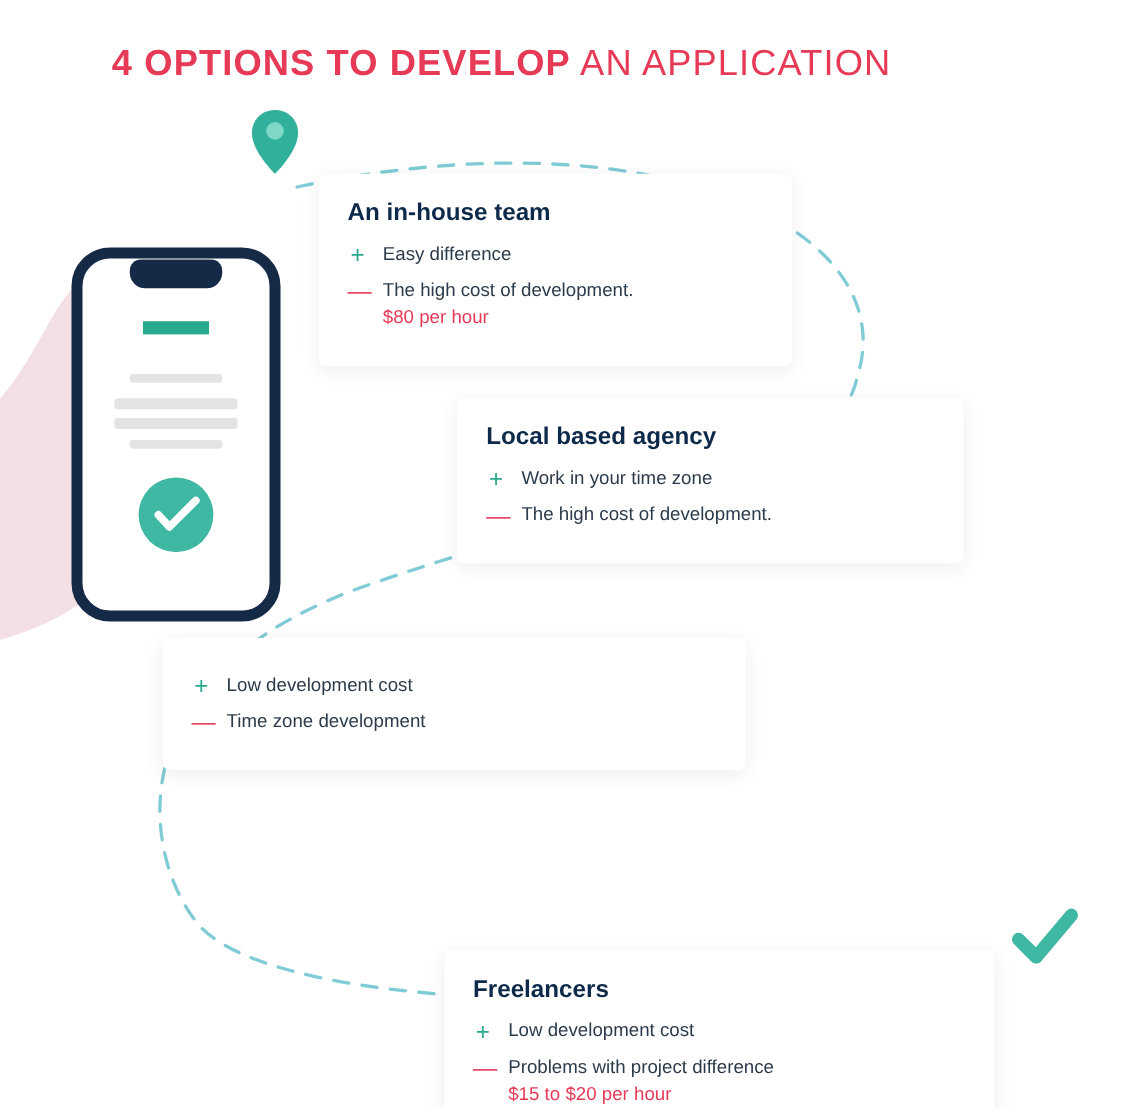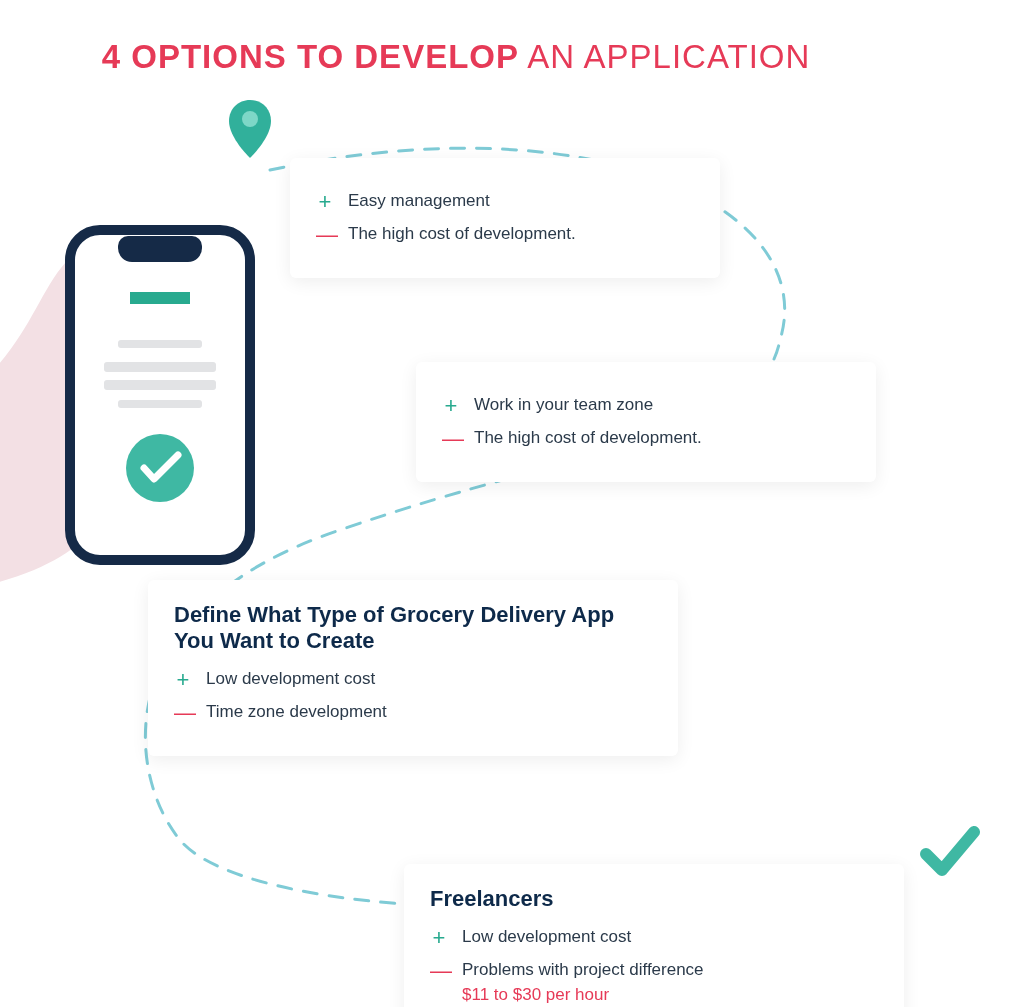--- a/index.html
+++ b/index.html
@@ -155,65 +155,67 @@
   <svg class="pin" viewBox="0 0 48 64">
     <path d="M24 2 C12 2 3 11 3 23 C3 40 24 60 24 60 C24 60 45 40 45 23 C45 11 36 2 24 2 Z" fill="#31b09b"></path>
     <circle cx="24" cy="21" r="8" fill="#7ed7c7"></circle>
   </svg>
 
   <svg class="big-check" viewBox="0 0 60 56">
     <path d="M6 30 L22 46 L54 8" fill="none" stroke="#3fb8a3" stroke-width="12" stroke-linecap="round" stroke-linejoin="round"></path>
   </svg>
 
   <div id="card-inhouse" class="card">
-    <div class="row">
-      <span class="sign plus">+</span>
-      <span>Easy management</span>
+    <h3>An in-house team</h3>
+    <div class="row">
+      <span class="sign plus">+</span>
+      <span>Easy difference</span>
+    </div>
+    <div class="row">
+      <span class="sign minus">—</span>
+      <span>
+        <span>The high cost of development.</span>
+        <span class="price">$80 per hour</span>
+      </span>
+    </div>
+  </div>
+
+  <div id="card-local" class="card">
+    <h3>Local based agency</h3>
+    <div class="row">
+      <span class="sign plus">+</span>
+      <span>Work in your time zone</span>
     </div>
     <div class="row">
       <span class="sign minus">—</span>
       <span>
         <span>The high cost of development.</span>
       </span>
     </div>
   </div>
 
-  <div id="card-local" class="card">
-    <div class="row">
-      <span class="sign plus">+</span>
-      <span>Work in your team zone</span>
-    </div>
-    <div class="row">
-      <span class="sign minus">—</span>
-      <span>
-        <span>The high cost of development.</span>
-      </span>
-    </div>
-  </div>
-
   <div id="card-define" class="card">
-    <h3>Define What Type of Grocery Delivery App You Want to Create</h3>
     <div class="row">
       <span class="sign plus">+</span>
       <span>Low development cost</span>
     </div>
     <div class="row">
       <span class="sign minus">—</span>
       <span>Time zone development</span>
     </div>
   </div>
 
   <div id="card-freelancers" class="card">
     <h3>Freelancers</h3>
     <div class="row">
       <span class="sign plus">+</span>
       <span>Low development cost</span>
     </div>
     <div class="row">
       <span class="sign minus">—</span>
       <span>
         <span>Problems with project difference</span>
-        <span class="price">$11 to $30 per hour</span>
+        <span class="price">$15 to $20 per hour</span>
       </span>
     </div>
   </div>
 
 </div>
 
 </body></html>

